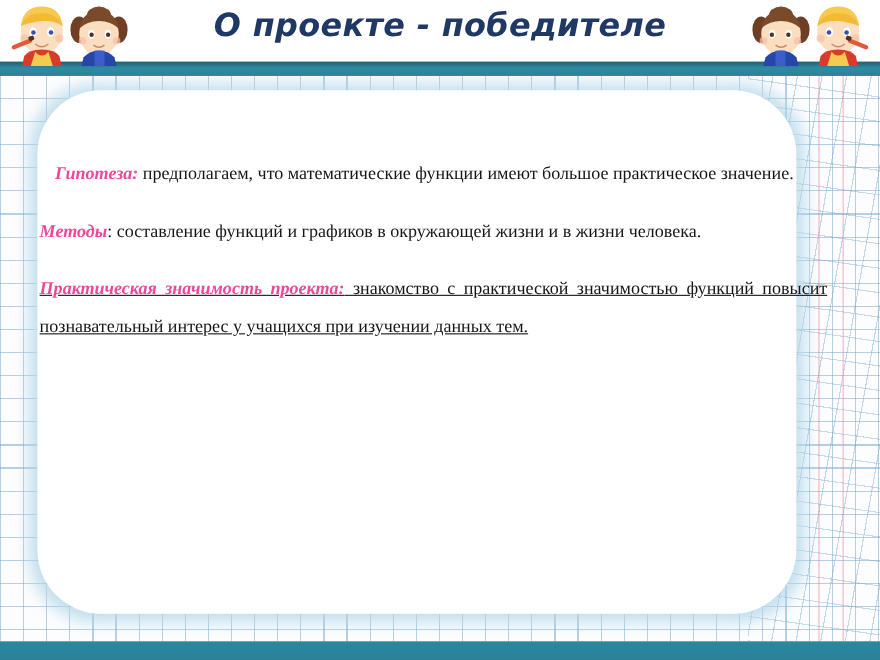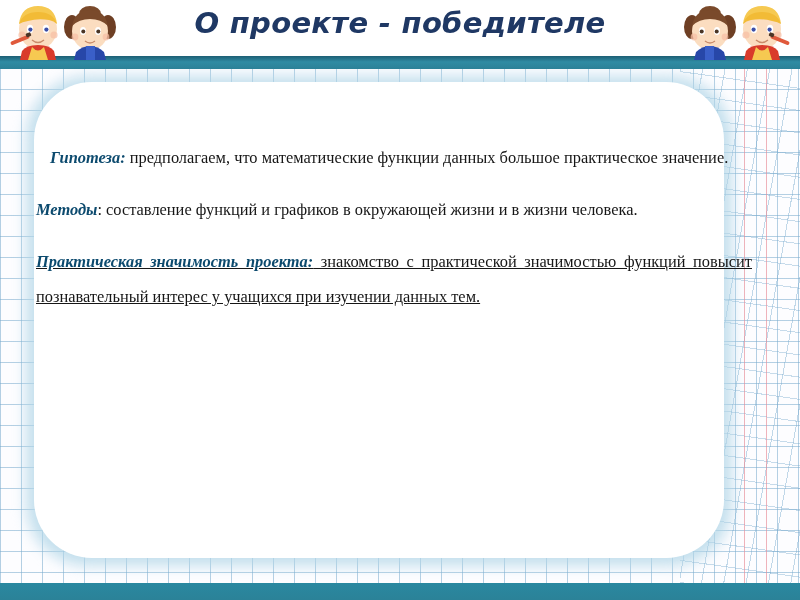--- a/index.html
+++ b/index.html
@@ -154,21 +154,21 @@
     line-height: 35px;
     text-align: justify;
     margin: 0 0 17px 0;
   }
   .para:last-child { margin-bottom: 0; text-decoration: underline; }
   .para.first { padding-left: 14px; }
 
   .lead {
     font-weight: 700;
     font-style: italic;
-    color: #0c4a6e;
+    color: #ec4899;
   }
   .lead-plain {
     font-weight: 400;
     font-style: normal;
     color: #161616;
   }
 </style>
 </head>
 <body>
 
@@ -259,21 +259,21 @@
         <path d="M81 39 q5 4 10 0" stroke="#c98b6a" stroke-width="1.3" fill="none"></path>
         <path d="M72 50 q6-6 14-6 q8 0 14 6 l2 8 H70z" fill="#2747a8"></path>
         <rect x="82" y="44" width="9" height="14" fill="#3a5fc8"></rect>
       </g>
     </svg>
   </div>
 
   <div class="content">
 
     <p class="para first">
-      <span class="lead">Гипотеза:</span><span> предполагаем, что математические функции данных большое практическое значение.</span>
+      <span class="lead">Гипотеза:</span><span> предполагаем, что математические функции имеют большое практическое значение.</span>
     </p>
 
 
 
     <p class="para">
       <span class="lead">Методы</span><span class="lead-plain">:</span><span> составление функций и графиков в окружающей жизни и в жизни человека.</span>
     </p>
 
     <p class="para">
       <span class="lead">Практическая значимость проекта:</span><span> знакомство с практической значимостью функций повысит познавательный интерес у учащихся при изучении данных тем.</span>

